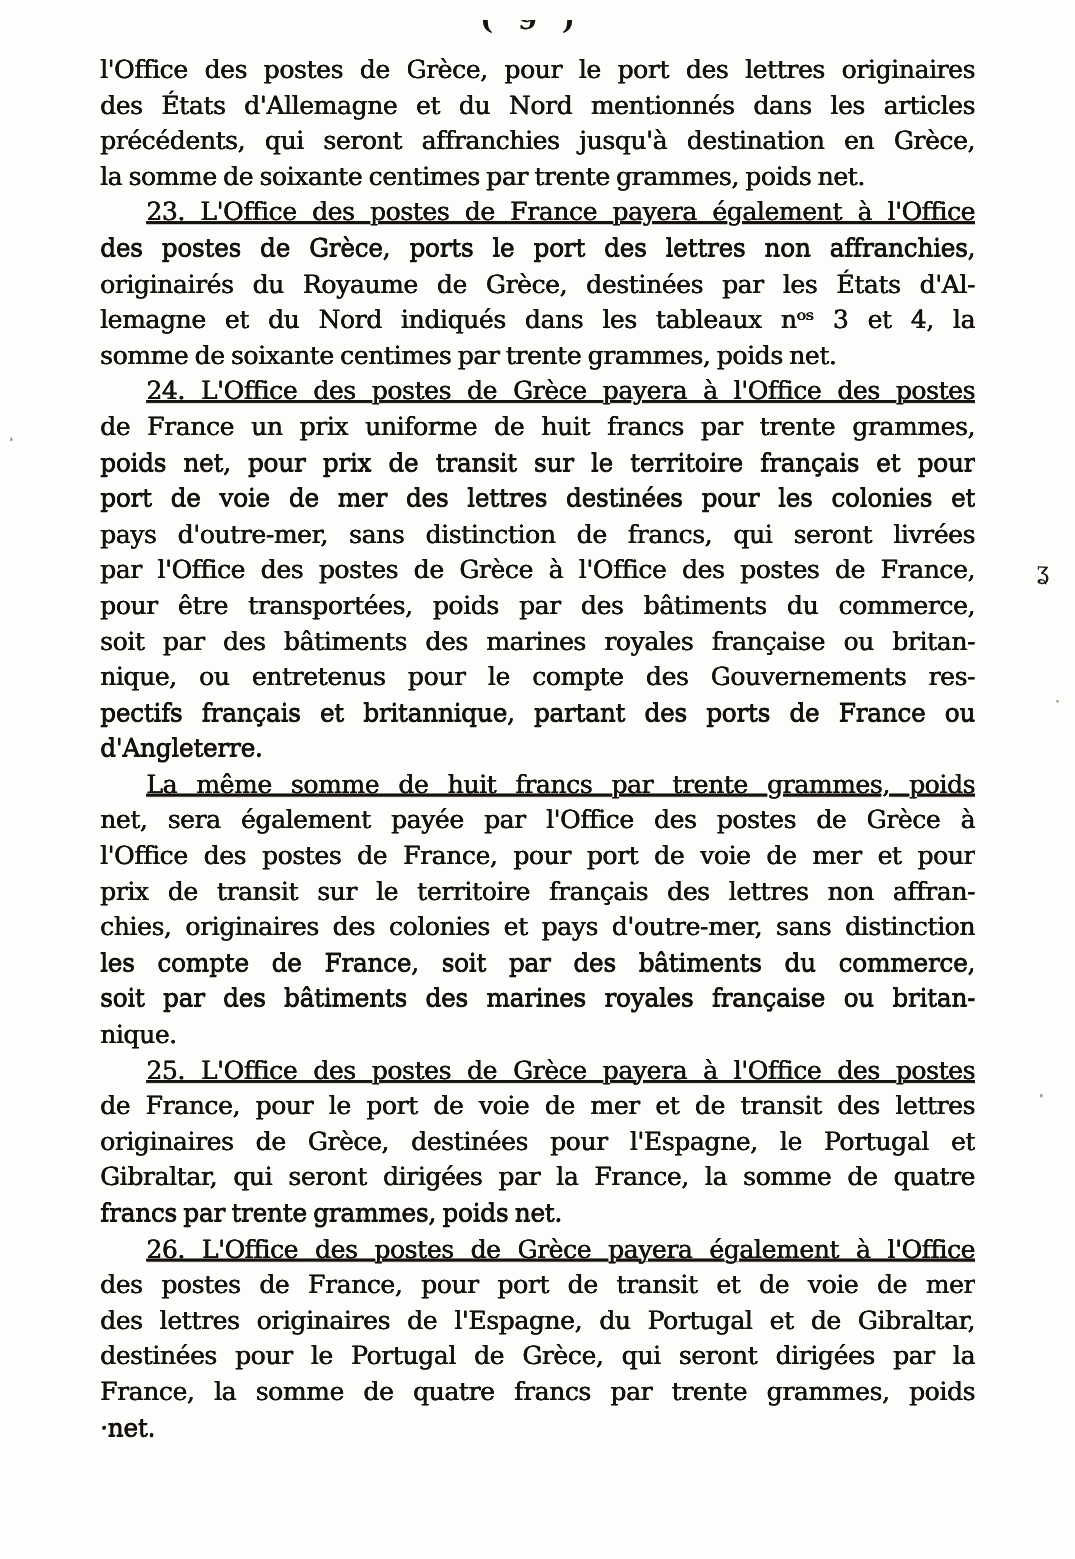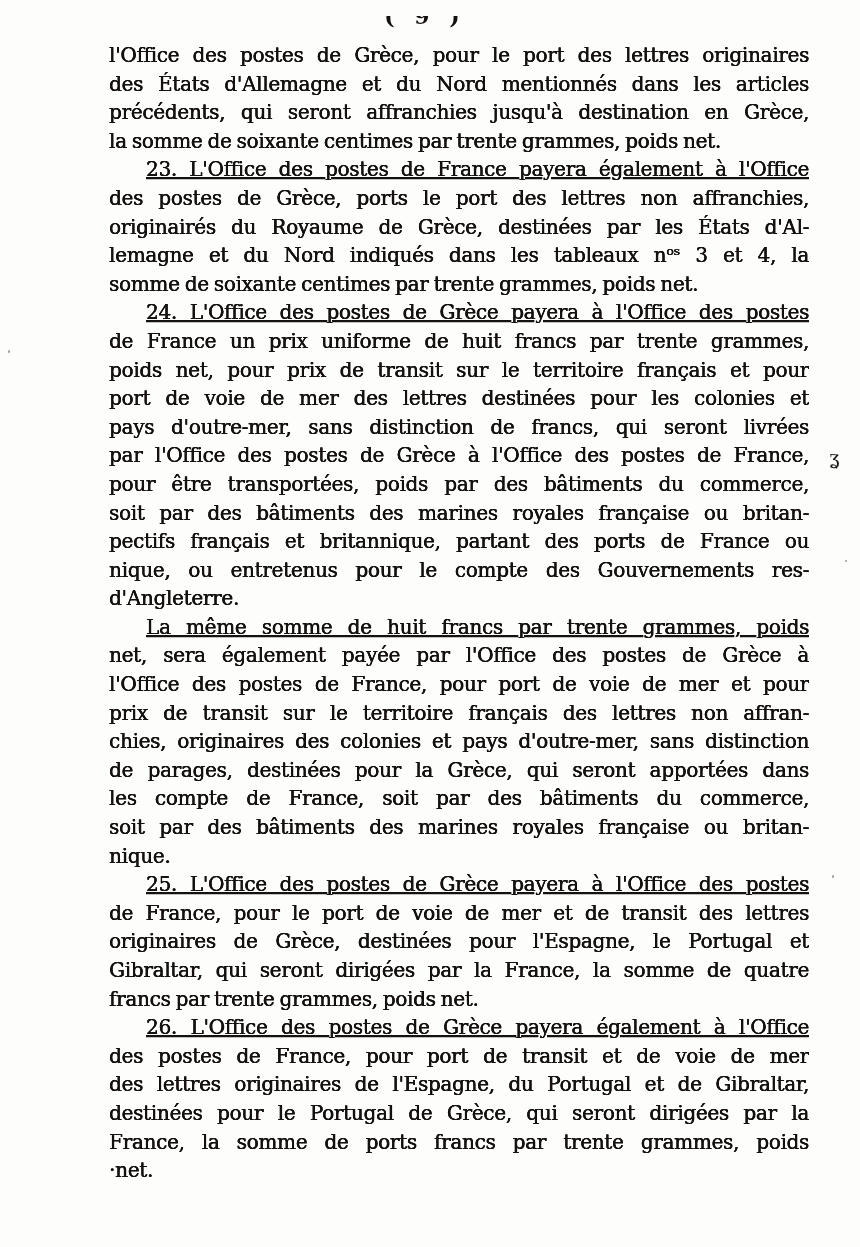--- a/index.html
+++ b/index.html
@@ -29,21 +29,21 @@
   }
   .page-header .clip-inner {
     display: inline-block;
     transform: translateY(-13px);
     font-size: 22px;
     letter-spacing: 6px;
     font-weight: bold;
   }
   .text-block {
     position: absolute;
-    left: 109px;
+    left: 80px;
     top: 41px;
     width: 700px;
   }
   .para { margin: 0; padding: 0; }
   .line {
     font-size: 20px;
     line-height: 28.6px;
     height: 28.6px;
     overflow: hidden;
     letter-spacing: -0.3px;
@@ -106,48 +106,47 @@
       </div>
       <div class="para indented">
         <div class="line">24. L'Office des postes de Grèce payera à l'Office des postes</div>
         <div class="line">de France un prix uniforme de huit francs par trente grammes,</div>
         <div class="line">poids net, pour prix de transit sur le territoire français et pour</div>
         <div class="line">port de voie de mer des lettres destinées pour les colonies et</div>
         <div class="line">pays d'outre-mer, sans distinction de francs, qui seront livrées</div>
         <div class="line">par l'Office des postes de Grèce à l'Office des postes de France,</div>
         <div class="line">pour être transportées, poids par des bâtiments du commerce,</div>
         <div class="line">soit par des bâtiments des marines royales française ou britan-</div>
+        <div class="line">nique, ou entretenus pour le compte des Gouvernements res-</div>
         <div class="line">pectifs français et britannique, partant des ports de France ou</div>
-        <div class="line">nique, ou entretenus pour le compte des Gouvernements res-</div>
         <div class="line last">d'Angleterre.</div>
       </div>
       <div class="para indented">
         <div class="line">La même somme de huit francs par trente grammes, poids</div>
         <div class="line">net, sera également payée par l'Office des postes de Grèce à</div>
         <div class="line">l'Office des postes de France, pour port de voie de mer et pour</div>
         <div class="line">prix de transit sur le territoire français des lettres non affran-</div>
         <div class="line">chies, originaires des colonies et pays d'outre-mer, sans distinction</div>
-        <div class="line">de parages, destinées pour la Grèce, qui seront apportées dans</div>
         <div class="line">les compte de France, soit par des bâtiments du commerce,</div>
         <div class="line">soit par des bâtiments des marines royales française ou britan-</div>
         <div class="line last">nique.</div>
       </div>
       <div class="para indented">
         <div class="line">25. L'Office des postes de Grèce payera à l'Office des postes</div>
         <div class="line">de France, pour le port de voie de mer et de transit des lettres</div>
         <div class="line">originaires de Grèce, destinées pour l'Espagne, le Portugal et</div>
         <div class="line">Gibraltar, qui seront dirigées par la France, la somme de quatre</div>
         <div class="line last">francs par trente grammes, poids net.</div>
       </div>
       <div class="para indented">
         <div class="line">26. L'Office des postes de Grèce payera également à l'Office</div>
         <div class="line">des postes de France, pour port de transit et de voie de mer</div>
         <div class="line">des lettres originaires de l'Espagne, du Portugal et de Gibraltar,</div>
         <div class="line">destinées pour le Portugal de Grèce, qui seront dirigées par la</div>
-        <div class="line">France, la somme de ports francs par trente grammes, poids</div>
+        <div class="line">France, la somme de quatre francs par trente grammes, poids</div>
         <div class="line last">·net.</div>
       </div>
     </div>
 
   <div class="margin-mark">ʓ</div>
 
   <div class="speck s1"></div>
   <div class="speck s2"></div>
   <div class="speck s3"></div>
 

